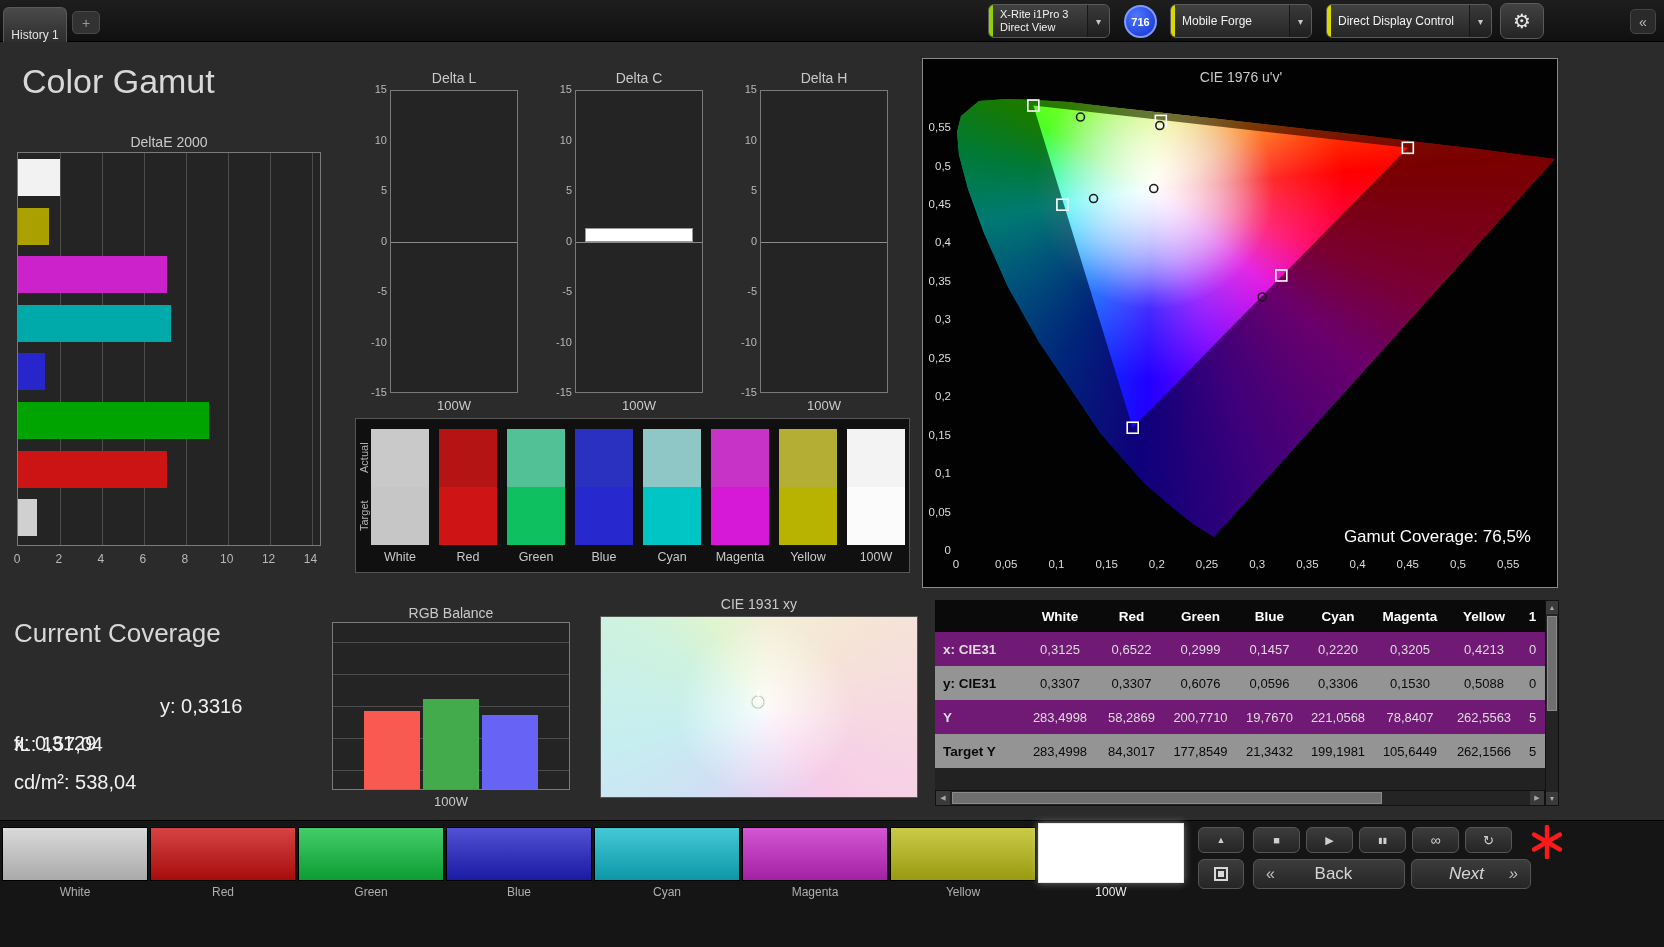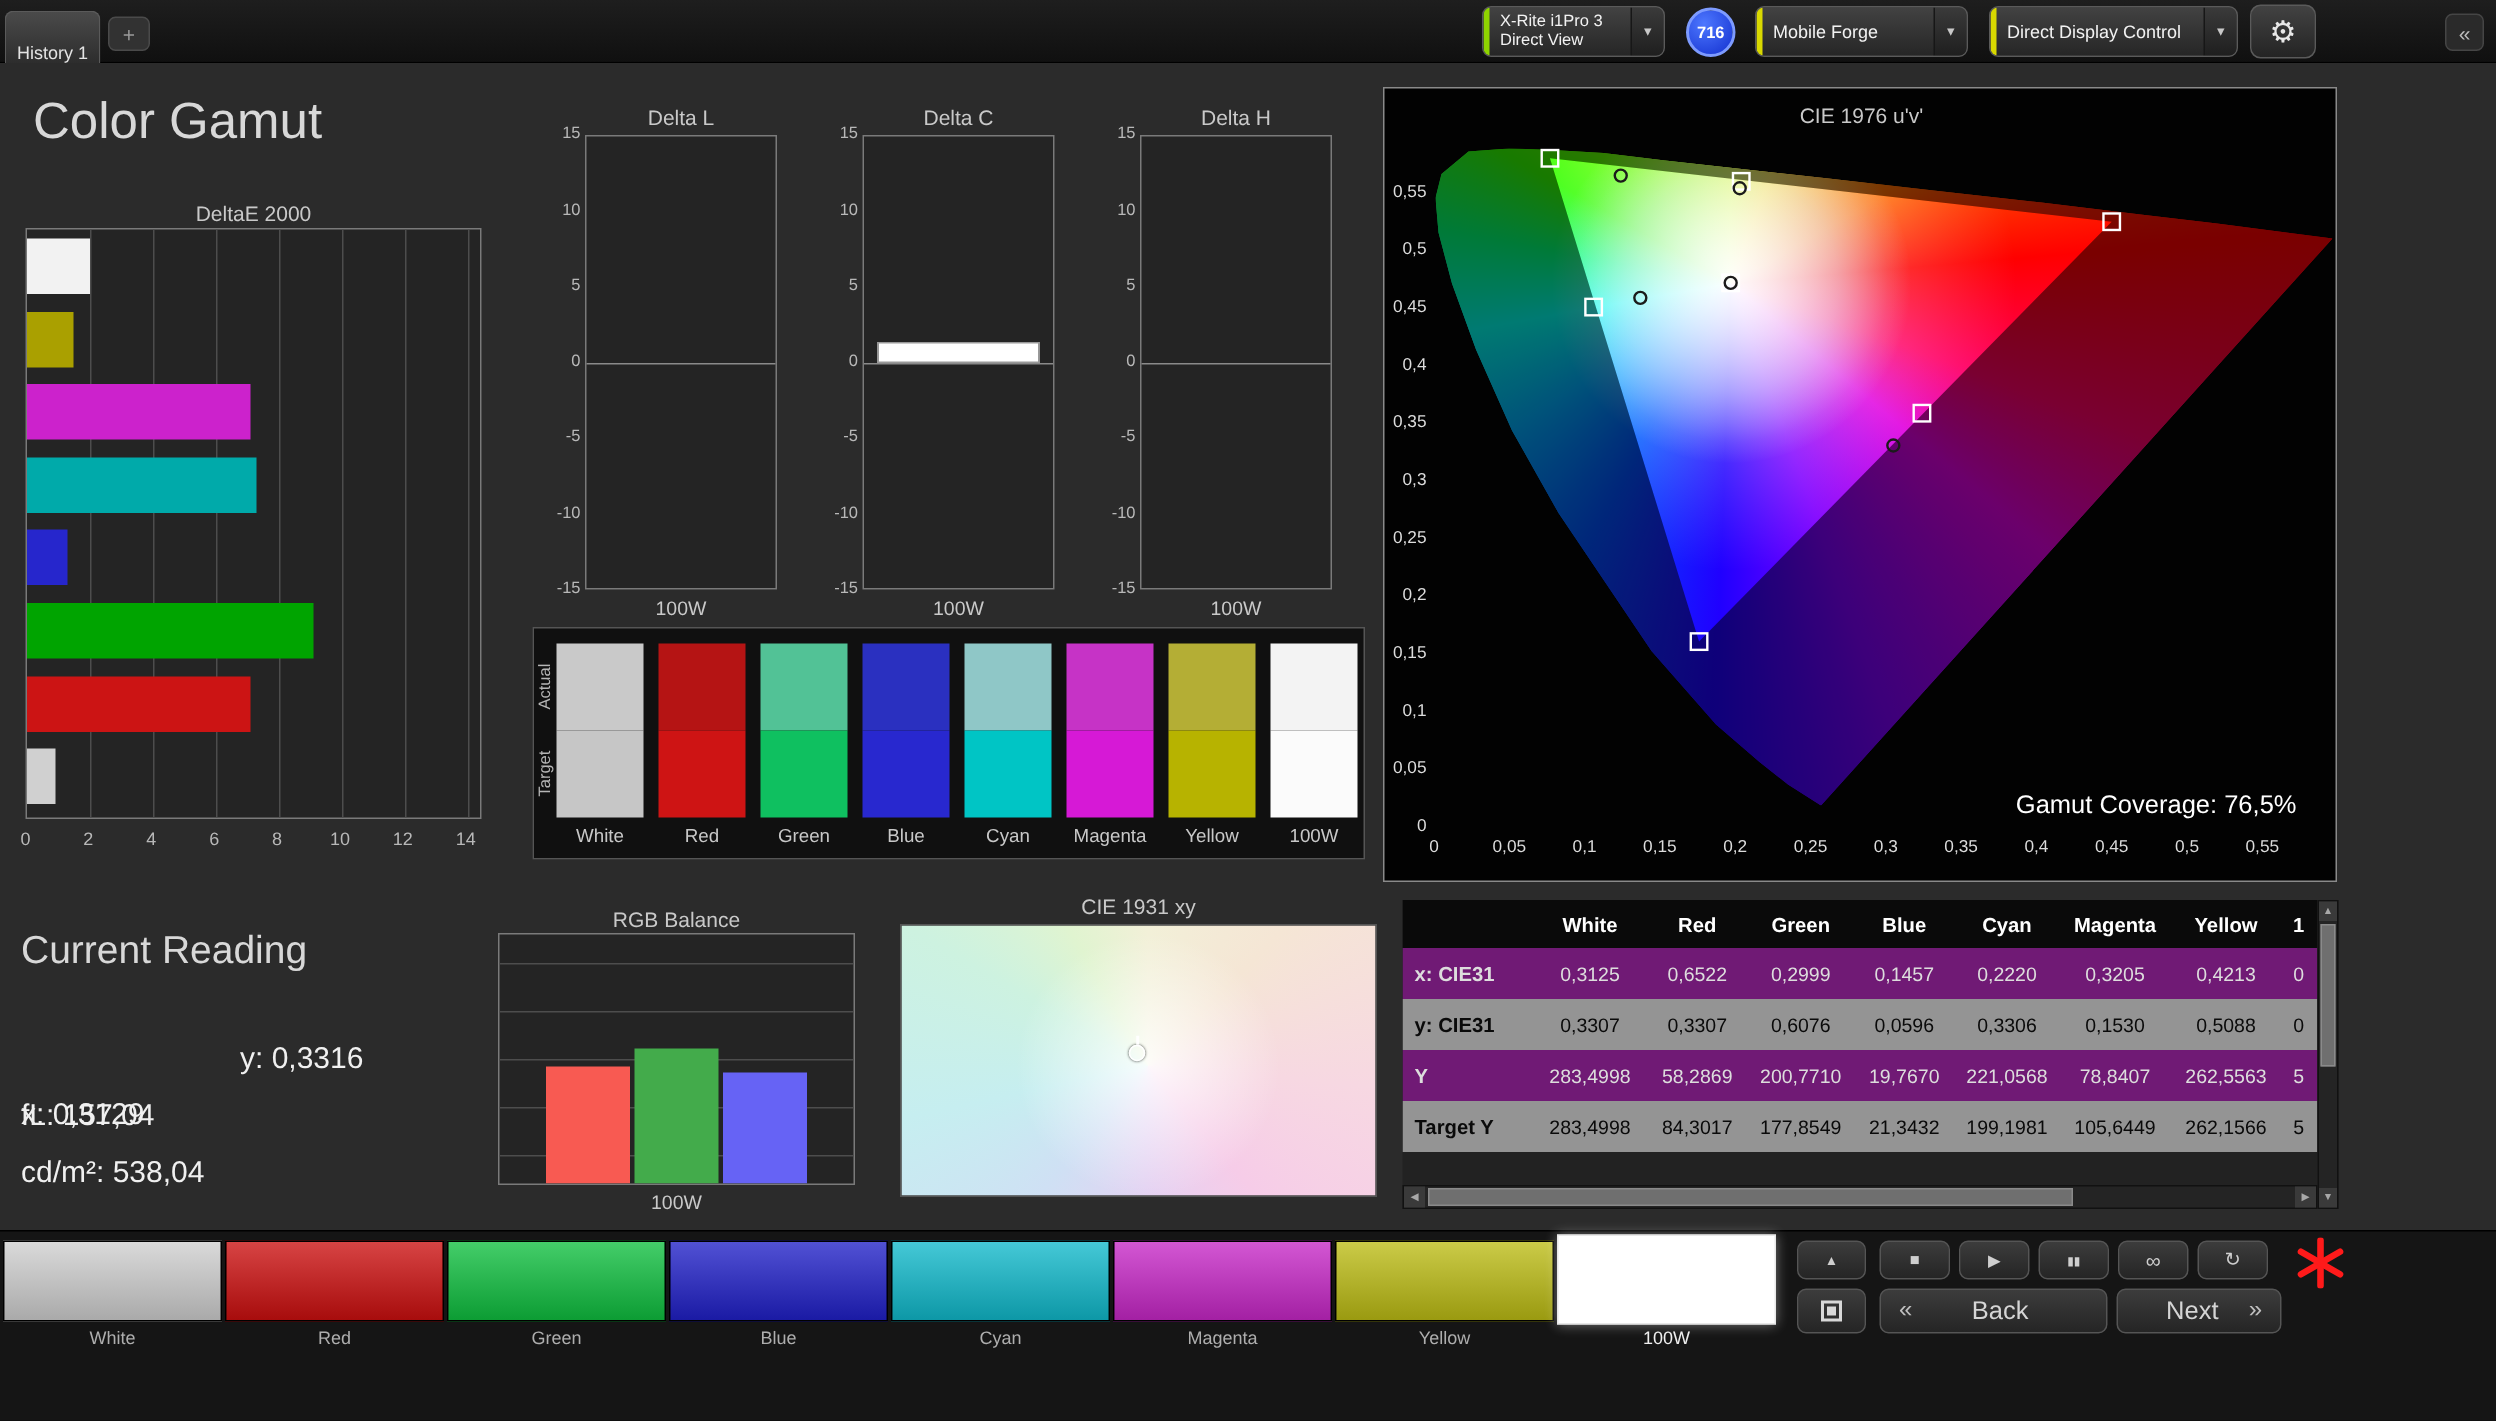--- a/index.html
+++ b/index.html
@@ -327,21 +327,21 @@
         <circle cx="157.49599999999998" cy="58.053000000000054" r="4" fill="none" stroke="#1b1b1b" stroke-width="1.6"></circle>
         <circle cx="236.812" cy="66.51199999999994" r="4" fill="none" stroke="#1b1b1b" stroke-width="1.6"></circle>
         <circle cx="230.788" cy="129.57" r="4" fill="none" stroke="#1b1b1b" stroke-width="1.6"></circle>
         <circle cx="170.548" cy="139.567" r="4" fill="none" stroke="#1b1b1b" stroke-width="1.6"></circle>
         <circle cx="339.21999999999997" cy="237.999" r="4" fill="none" stroke="#1b1b1b" stroke-width="1.6"></circle>
         <text x="608" y="483" text-anchor="end" font-size="17" fill="#fff">Gamut Coverage:  76,5%</text>
       </svg>
     <div class="chart-title cie-title">CIE 1976 u'v'</div>
   </div>
 
-  <div class="cr-title">Current Reading</div>
+  <div class="cr-title">Current Coverage</div>
   <div class="cr-val" style="left:14px;top:732px;">x: 0,3129</div>
   <div class="cr-val" style="left:160px;top:695px;">y: 0,3316</div>
   <div class="cr-val" style="left:14px;top:733px;">fL: 157,04</div>
   <div class="cr-val" style="left:14px;top:771px;">cd/m²: 538,04</div>
 
   <div class="rgb-panel">
     <div class="chart-title rgb-title">RGB Balance</div>
     <div class="rgb-plot" id="rgb-plot">
         <div class="hgrid" style="top: 19.2px;"></div>
         <div class="hgrid" style="top: 51.2px;"></div>
@@ -441,21 +441,21 @@
     <div class="ctl-btn" style="left:1253px;top:6px;width:47px;height:26px;font-size:11px;">■</div>
     <div class="ctl-btn" style="left:1306px;top:6px;width:47px;height:26px;font-size:11px;">▶</div>
     <div class="ctl-btn" style="left:1359px;top:6px;width:47px;height:26px;font-size:8px;">▮▮</div>
     <div class="ctl-btn" style="left:1412px;top:6px;width:47px;height:26px;font-size:14px;">∞</div>
     <div class="ctl-btn" style="left:1465px;top:6px;width:47px;height:26px;font-size:13px;">↻</div>
     <div class="ctl-btn nav-btn" style="left:1253px;top:38px;width:152px;height:30px;">
       <span class="chev">«</span>
       <span>Back</span>
       <span></span>
     </div>
-    <div class="ctl-btn nav-btn" style="left:1411px;top:38px;width:110px;height:30px;">
+    <div class="ctl-btn nav-btn" style="left:1411px;top:38px;width:120px;height:30px;font-style:italic;">
       <span></span>
       <span>Next</span>
       <span class="chev">»</span>
     </div>
     <svg style="position:absolute;left:1530px;top:4px;" width="34" height="34">
       <g id="asterisk-g" stroke-width="4.4" stroke-linecap="round" stroke="#ff1a1a">
         <line x1="17" y1="2" x2="17" y2="32"></line>
         <line x1="30" y1="9.5" x2="4" y2="24.5"></line>
         <line x1="4" y1="9.5" x2="30" y2="24.5"></line>
       </g>

